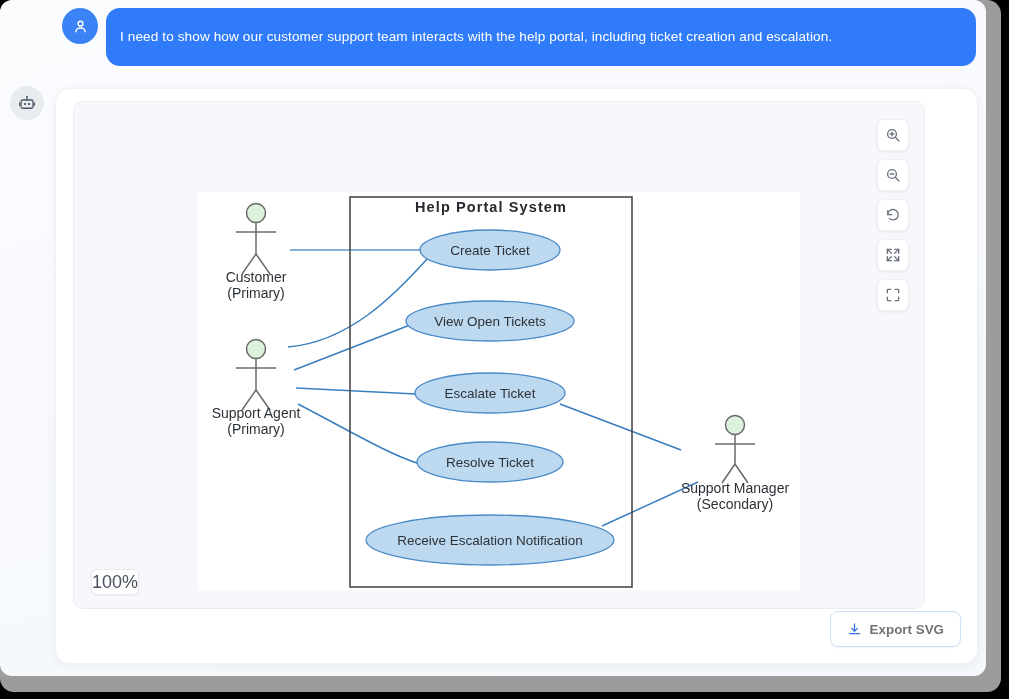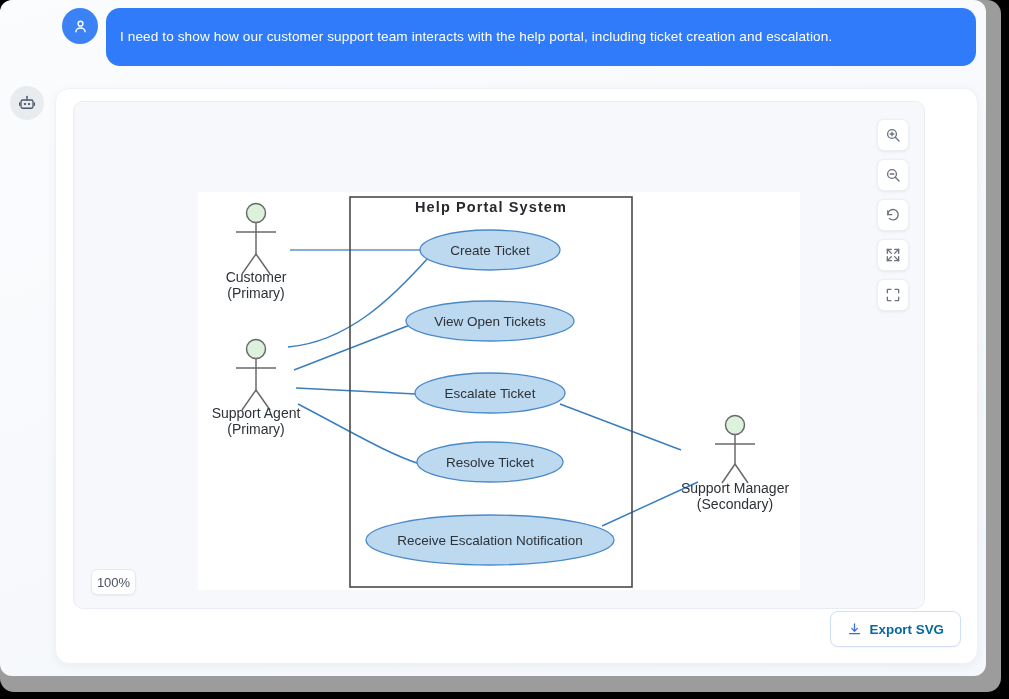--- a/index.html
+++ b/index.html
@@ -99,21 +99,21 @@
   .tool-btn svg { display:block; }
 
   
   #zoom-badge {
     position: absolute; left: 17px; bottom: 13px;
     min-width: 45px; height: 26px;
     background: #fff;
     border: 1px solid #e6e9ef;
     border-radius: 6px;
     display: flex; align-items: center; justify-content: center;
-    font-size: 13px; color: #4a5260;
+    font-size: 18px; color: #4a5260;
     box-shadow: 0 1px 2px rgba(16,24,40,.05);
     z-index: 5;
   }
 
   
   #canvas-wrap {
     position: absolute; left: 124px; top: 50px;
     width: 602px; height: 398px;
     background: #ffffff;
     margin-top: 40px;
@@ -127,21 +127,21 @@
     display: flex; justify-content: flex-end; gap: 12px;
     padding-right: 18px;
   }
   .act-btn {
     height: 36px;
     background: #fff;
     border: 1px solid #cddffb;
     border-radius: 8px;
     display: flex; align-items: center; gap: 8px;
     padding: 0 16px;
-    color: #0369a1;
+    color: #737373;
     font-size: 13.4px; font-weight: bold;
     cursor: pointer;
     box-shadow: 0 1px 2px rgba(16,24,40,.04);
   }
   .act-btn svg { display:block; flex: 0 0 auto; }
 </style>
 </head>
 <body>
 
 <div id="device">

